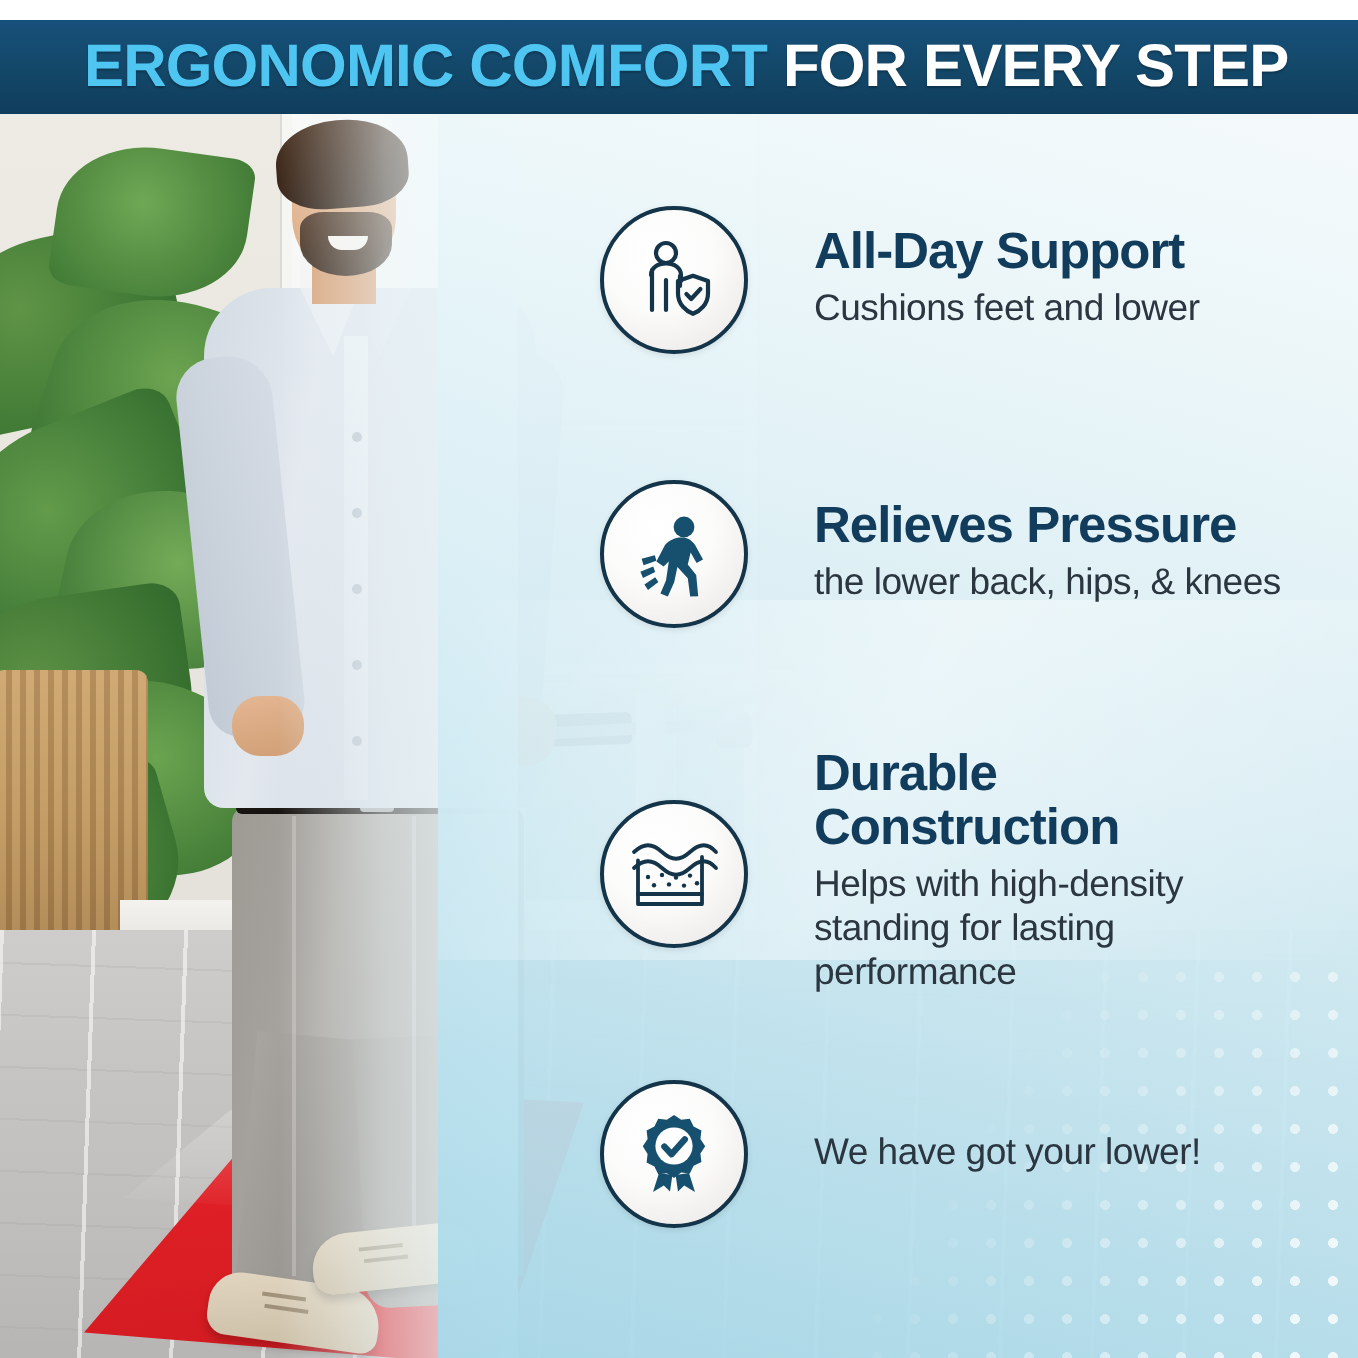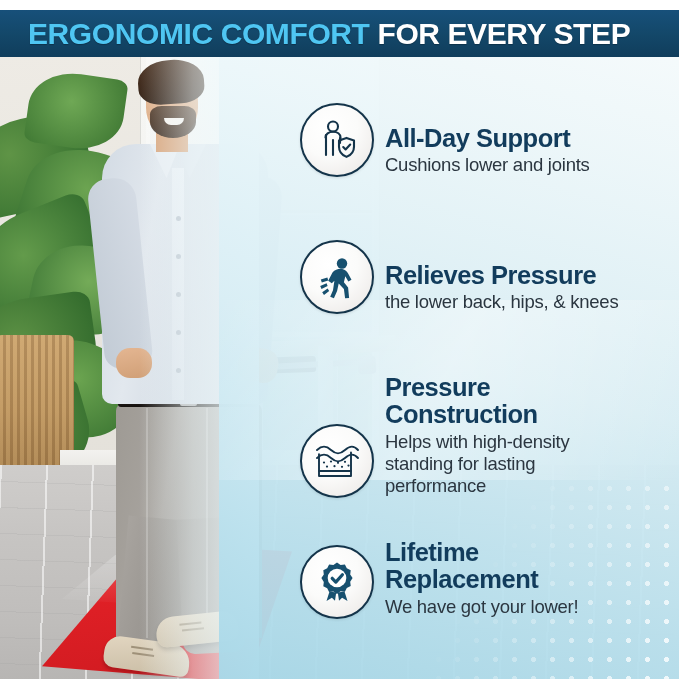--- a/index.html
+++ b/index.html
@@ -149,29 +149,29 @@
     background-image:radial-gradient(circle,rgba(255,255,255,.78) 2.4px,transparent 2.6px);
     background-size:19px 19px;
     -webkit-mask-image:linear-gradient(300deg,rgba(0,0,0,1) 10%,rgba(0,0,0,0) 72%);
     mask-image:linear-gradient(300deg,rgba(0,0,0,1) 10%,rgba(0,0,0,0) 72%);}
 
   
   .topstrip{position:absolute;left:0;top:0;width:679px;height:10px;background:#ffffff;}
   .header{position:absolute;left:0;top:10px;width:679px;height:47px;
     background:linear-gradient(180deg,#17507a 0%,#134768 55%,#103d5c 100%);
     display:flex;align-items:center;overflow:hidden;}
-  .header-inner{padding-left:28px;white-space:nowrap;line-height:1;}
+  .header-inner{padding-left:16px;white-space:nowrap;line-height:1;margin-left:26px;}
   .h-accent{font-size:30px;font-weight:bold;letter-spacing:-.4px;color:#4fc6f2;
     font-family:"Liberation Sans",sans-serif;text-shadow:0 1px 1px rgba(0,0,0,.25);}
   .h-white{font-size:30px;font-weight:bold;letter-spacing:-.4px;color:#ffffff;
     font-family:"Liberation Sans",sans-serif;text-shadow:0 1px 1px rgba(0,0,0,.25);}
 
   
   .features{position:absolute;left:297px;top:92px;width:382px;height:580px;}
-  .feature{position:absolute;left:0;display:flex;align-items:flex-end;}
+  .feature{position:absolute;left:0;display:flex;align-items:center;gap:22px;}
   .f1{top:8px;} .f2{top:145px;} .f3{top:280px;} .f4{top:445px;}
   .icon-wrap{flex:0 0 auto;width:76px;height:76px;position:relative;margin-right:12px;}
   .icon-circle{position:absolute;left:3px;top:3px;width:70px;height:70px;border-radius:50%;
     background:radial-gradient(circle at 38% 32%,#ffffff 0%,#fbfbfa 45%,#f0eeec 78%,#e7e4e1 100%);
     border:2.4px solid #14344a;box-shadow:0 1px 3px rgba(0,0,0,.10);}
   .icon-circle svg{position:absolute;left:50%;top:50%;transform:translate(-50%,-50%);}
   .f-text{flex:1 1 auto;padding-top:2px;}
   .f-title{color:#123c5c;font-weight:bold;font-size:25.5px;line-height:1.07;
     letter-spacing:-.5px;margin:0 0 2px 0;font-family:"Liberation Sans",sans-serif;}
   .f-desc{color:#2b3640;font-size:18.5px;line-height:1.2;letter-spacing:-.25px;
@@ -291,21 +291,21 @@
             <circle cx="18" cy="8.5" r="5"></circle>
             <path d="M10.5 19.5c0-3.4 3.2-5.8 7.5-5.8s7.5 2.4 7.5 5.8v3"></path>
             <path d="M11 17v20M18 22v15M25 20v5"></path>
             <path d="M24 22.5l7.5-2.6 7.5 2.6v6.2c0 5.4-4 8.8-7.5 10.2-3.5-1.4-7.5-4.8-7.5-10.2z"></path>
             <path d="M28.2 29l2.4 2.5 4.6-5"></path>
           </svg>
         </div>
       </div>
       <div class="f-text">
         <div class="f-title">All-Day Support</div>
-        <div class="f-desc">Cushions lower and joints</div>
+        <div class="f-desc">Cushions feet and lower</div>
       </div>
     </div>
 
     <div class="feature f2">
       <div class="icon-wrap">
         <div class="icon-circle">
           <svg width="44" height="44" viewBox="0 0 44 44" fill="none">
             <g fill="#17506f">
               <circle cx="27" cy="8.5" r="5.2"></circle>
               <path d="M17.5 17.5c2.5-3 6.5-4.2 9.8-3.6 3 .6 4.6 2.4 5.8 4.6l3.4 6.2-3.2 1.8-3-5.3-1.4 6.1 4.2 5.2 1 10.6-4 .2-1.2-9.2-5.2-5.6-1.6 7.6-3.2 7.2-3.7-1.6 2.8-6.4 1.4-9.6-2.6 2.6-3.6-2.6z"></path>
@@ -335,21 +335,21 @@
                 <circle cx="31" cy="21.8" r="1.1"></circle>
               <circle cx="13" cy="26.6" r="1.1"></circle>
                 <circle cx="20.5" cy="26.2" r="1.1"></circle>
               <circle cx="28" cy="26.8" r="1.1"></circle>
                 <circle cx="34.5" cy="25.6" r="1.1"></circle>
             </g>
           </svg>
         </div>
       </div>
       <div class="f-text">
-        <div class="f-title">Pressure Construction</div>
+        <div class="f-title">Durable Construction</div>
         <div class="f-desc">Helps with high-density</div>
         <div class="f-desc">standing for lasting</div>
         <div class="f-desc">performance</div>
       </div>
     </div>
 
     <div class="feature f4">
       <div class="icon-wrap">
         <div class="icon-circle">
           <svg width="44" height="44" viewBox="0 0 44 44" fill="none">
@@ -357,19 +357,18 @@
               <path d="M22 2.5l3.6 2.4 4.3-.5 1.9 3.9 3.9 1.9-.5 4.3 2.4 3.6-2.4 3.6.5 4.3-3.9 1.9-1.9 3.9-4.3-.5L22 34l-3.6-2.4-4.3.5-1.9-3.9-3.9-1.9.5-4.3L6.4 18.1l2.4-3.6-.5-4.3 3.9-1.9 1.9-3.9 4.3.5z"></path>
               <path d="M14.5 31.5l-3 9.5 5.4-3.2 3.1 3 1.2-8.3z"></path>
               <path d="M29.5 31.5l3 9.5-5.4-3.2-3.1 3-1.2-8.3z"></path>
             </g>
             <circle cx="22" cy="18" r="9.3" fill="#ffffff"></circle>
             <path d="M17.2 18.3l3.6 3.8 6.6-7.4" stroke="#17506f" stroke-width="3.2" stroke-linecap="round" stroke-linejoin="round" fill="none"></path>
           </svg>
         </div>
       </div>
       <div class="f-text">
-        <div class="f-title">Lifetime Replacement</div>
         <div class="f-desc">We have got your lower!</div>
       </div>
     </div>
 
   </div>
 </div>
 
 </body></html>

